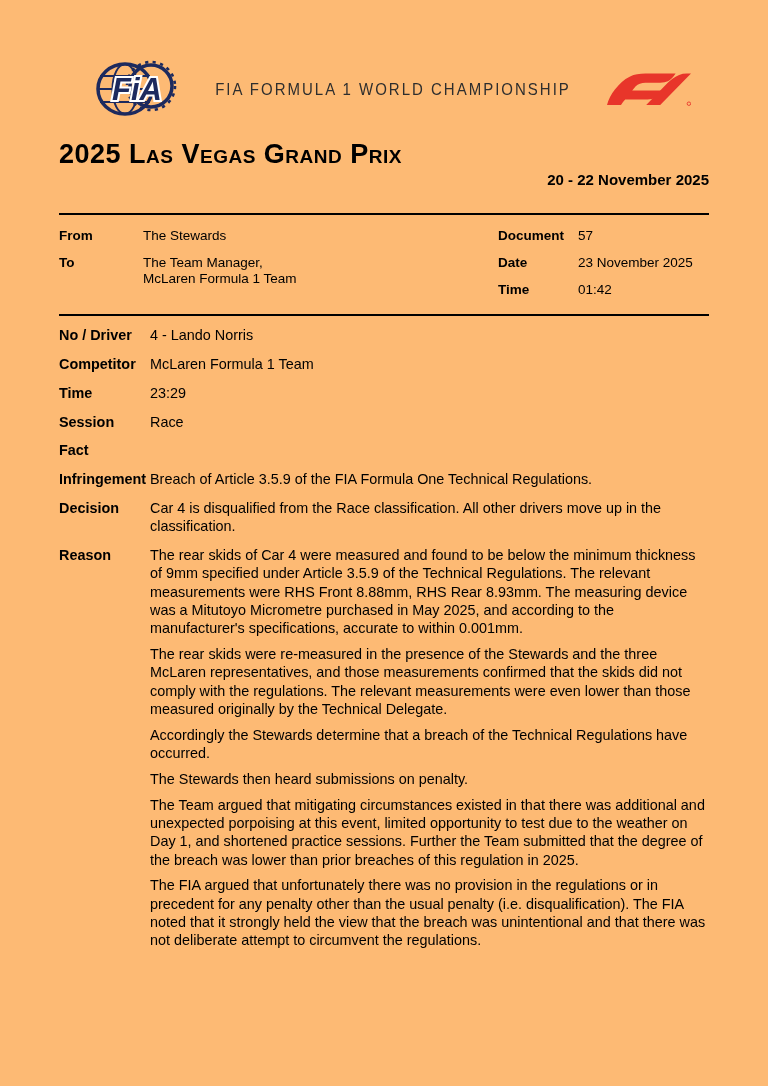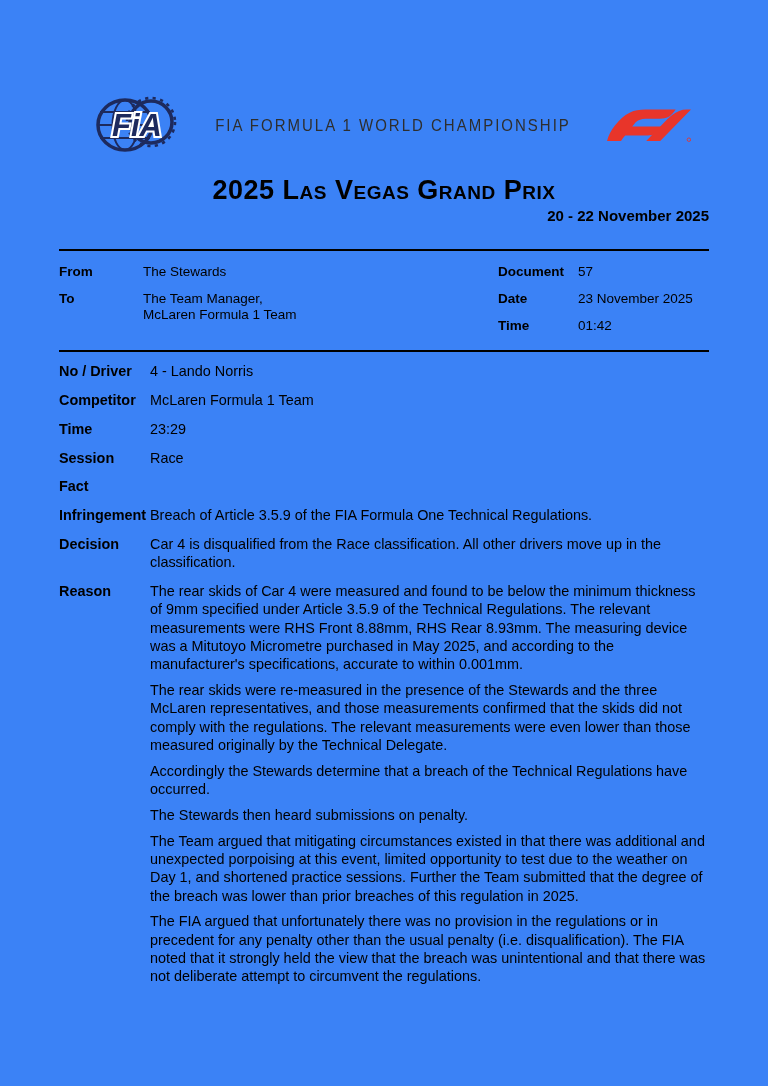--- a/index.html
+++ b/index.html
@@ -1,40 +1,40 @@
 <!DOCTYPE html>
 <html><head>
 <meta charset="utf-8">
 <style>
   html,body { margin:0; padding:0; background:#ffffff; }
   .page {
     position:relative;
     width:768px; height:1086px;
     box-sizing:border-box;
-    padding:84px 59px 0 59px;
+    padding:48px 59px 0 59px;
     overflow:hidden;
-    background:#3b82f6;
+    background:#fdba74;
     color:#000;
     font-family:"Liberation Sans","DejaVu Sans",sans-serif;
   }
 
   
   .hdr { display:flex; align-items:center; height:82px; }
   .fia-logo { margin-left:36px; flex-shrink:0; }
   .champ {
     flex:1; text-align:center;
     font-size:15px; letter-spacing:2px;
     color:#2e2e2e; font-weight:400;
     transform:scaleY(1.08);
   }
   .f1-logo { margin-right:18px; flex-shrink:0; }
 
   
   .title {
-    margin-top:10px; text-align:center;
+    margin-top:10px; 
     font-size:27px; font-weight:bold;
     font-variant:small-caps; letter-spacing:0.5px;
     line-height:1.1;
   }
   .subtitle { text-align:right; font-size:15px; font-weight:bold; margin-top:1px; }
 
   
   .meta {
     margin-top:25px;
     border-top:2px solid #000;

